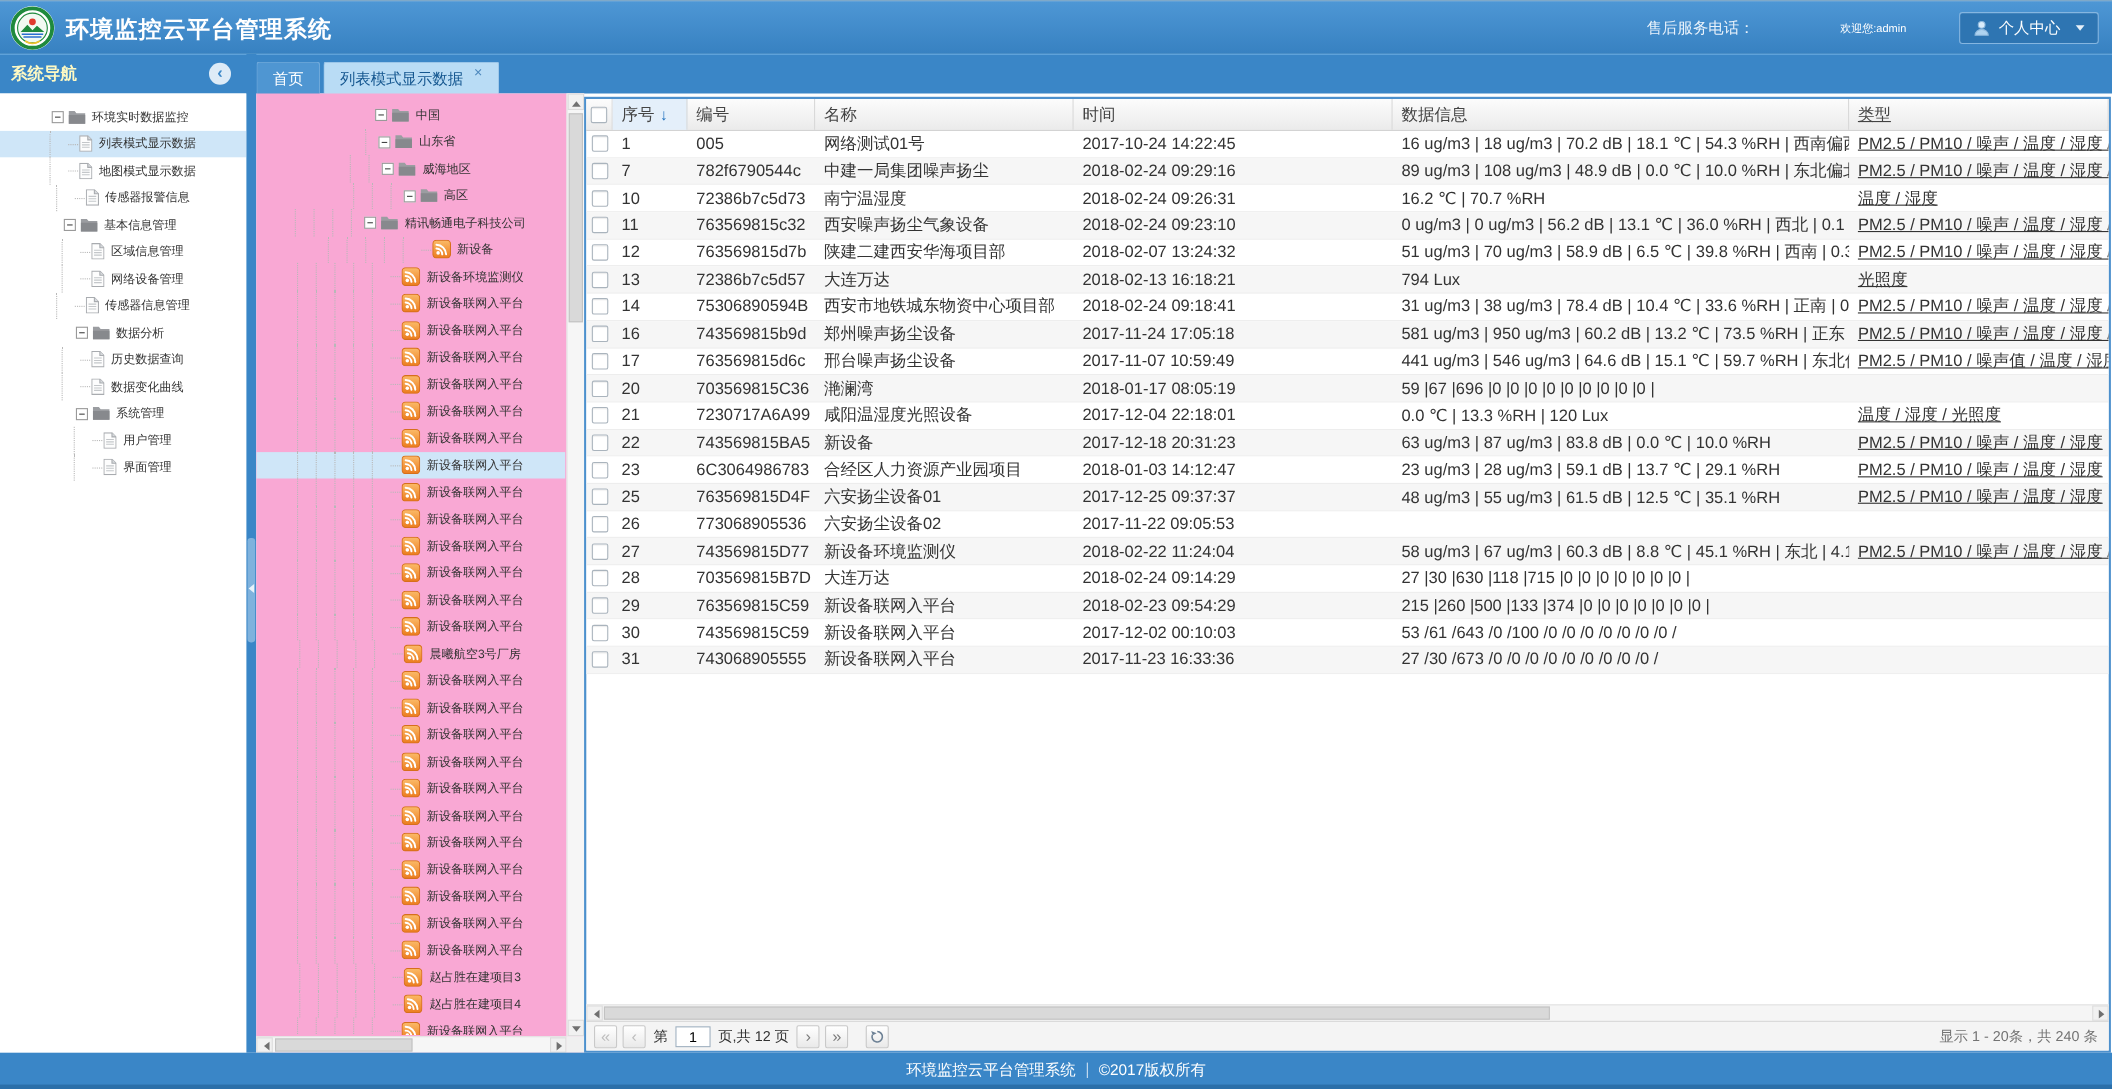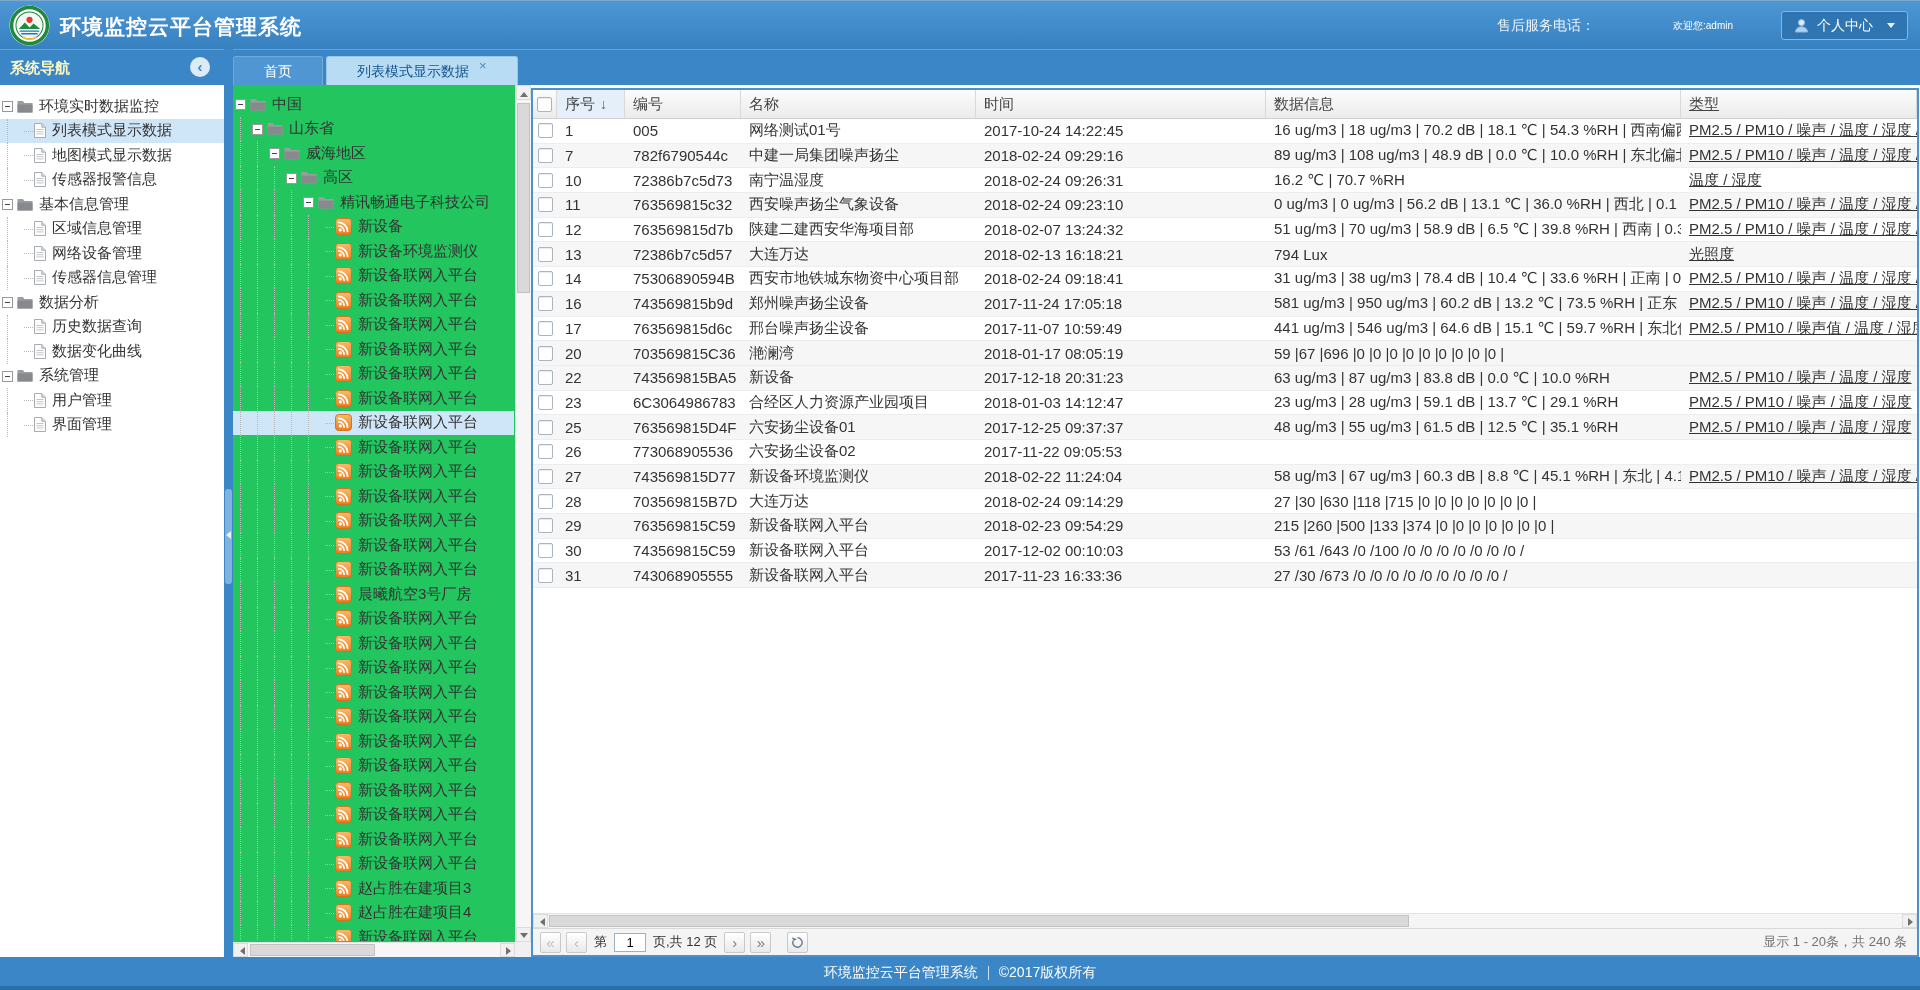--- a/index.html
+++ b/index.html
@@ -15,43 +15,43 @@
   .welcome{color:#fff;font-size:10px;margin-right:48px;}
   .profile-btn{display:flex;align-items:center;height:27px;padding:0 12px;background:#2e75b2;border:1px solid #85b6e0;border-radius:3px;color:#fff;font-size:14px;cursor:pointer;}
   .person-ic{display:flex;margin-right:8px;}
   .caret{width:0;height:0;border-left:4px solid transparent;border-right:4px solid transparent;border-top:5px solid #e8f1f9;margin-left:14px;}
 
   
   .band{position:absolute;left:0;top:49px;width:100%;height:36px;background:#3a86c7;border-top:1px solid #5ea2da;box-sizing:border-box;}
   .sidebar-title{position:absolute;left:10px;top:0;line-height:35px;color:#fef9c3;font-size:15px;font-weight:bold;}
   .collapse-btn{position:absolute;left:190px;top:7px;width:20px;height:20px;border-radius:50%;background:#ddebf7;color:#3b87c8;font-weight:bold;font-size:15px;text-align:center;line-height:19px;cursor:pointer;}
   .tabstrip{position:absolute;left:233px;top:6px;display:flex;gap:3px;height:30px;}
-  .tab{display:flex;align-items:center;padding:0 30px;background:#4f96d2;color:#fff;font-size:14px;border-radius:3px 3px 0 0;border:1px solid #6fa9da;border-bottom:none;cursor:pointer;box-sizing:border-box;}
+  .tab{display:flex;align-items:center;padding:0 14px;background:#4f96d2;color:#fff;font-size:14px;border-radius:3px 3px 0 0;border:1px solid #6fa9da;border-bottom:none;cursor:pointer;box-sizing:border-box;}
   .tab.active{background:#b9dcf5;color:#14568f;border-color:#9cc6e8;}
   .tab-close{margin-left:10px;margin-top:-12px;font-size:13px;line-height:13px;color:#4e89bd;cursor:pointer;}
 
   
   .sidebar{position:absolute;left:0;top:85px;width:224px;bottom:33px;background:#fff;overflow:hidden;padding-top:9px;box-sizing:border-box;}
   .splitter{position:absolute;left:224px;top:49px;width:9px;bottom:33px;background:#3a86c7;cursor:col-resize;}
   .splitter-handle{position:absolute;left:1px;top:440px;width:7px;height:95px;background:#7fb2dd;border-radius:3px;}
   .splitter-handle::after{content:"";position:absolute;left:1px;top:42px;width:0;height:0;border-top:4px solid transparent;border-bottom:4px solid transparent;border-right:5px solid #e8f3fb;}
 
   
-  .trow{display:flex;align-items:center;height:24.5px;font-size:15px;color:#333;white-space:nowrap;cursor:pointer;}
+  .trow{display:flex;align-items:center;height:24.5px;font-size:11px;color:#333;white-space:nowrap;cursor:pointer;justify-content:center;}
   .trow.selected{background:#cfe6f8;}
   .slot{flex:0 0 17px;height:24.5px;position:relative;}
   .vguide::before{content:"";position:absolute;left:7px;top:0;bottom:0;border-left:1px dotted #b8b8b8;}
   .hstub::before{content:"";position:absolute;left:7px;right:1px;top:12px;border-top:1px dotted #b8b8b8;}
   .expander{position:absolute;left:2px;top:7px;width:11px;height:11px;background:#fff;border:1px solid #999;box-sizing:border-box;}
   .expander::after{content:"";position:absolute;left:2px;top:4px;width:5px;height:1px;background:#444;}
   .ticon{margin-right:6px;display:flex;align-items:center;flex:0 0 auto;}
   .tlabel{padding-right:8px;}
 
   
-  .tree-panel{position:absolute;left:233px;top:85px;width:298px;bottom:33px;background:#22c55e;}
+  .tree-panel{position:absolute;left:233px;top:85px;width:298px;bottom:33px;background:#f9a8d4;}
   .tree-scroll{position:absolute;left:0;top:7px;right:17px;bottom:16px;overflow:hidden;}
   .tree-panel .trow.selected{margin-right:-0px;}
   .vscroll{position:absolute;right:0;top:0;bottom:15px;width:16px;background:#f6f6f6;border-left:1px solid #e3e3e3;box-sizing:border-box;}
   .hscroll{position:absolute;left:0;right:16px;bottom:0;height:15px;background:#f6f6f6;border-top:1px solid #e3e3e3;box-sizing:border-box;}
   .sb-corner{position:absolute;right:0;bottom:0;width:16px;height:15px;background:#f0f0f0;}
   .sb-btn{position:absolute;background:#f1f1f1;border:1px solid #dcdcdc;box-sizing:border-box;}
   .sb-btn.up{top:0;left:0;right:0;height:15px;}
   .sb-btn.down{bottom:0;left:0;right:0;height:15px;}
   .sb-btn.left{left:0;top:0;bottom:0;width:15px;}
   .sb-btn.right{right:0;top:0;bottom:0;width:15px;}
@@ -1065,20 +1065,31 @@
           <div class="cell c-cb">
             <span class="cb"></span>
           </div>
           <div class="cell c-seq">20</div>
           <div class="cell c-code">703569815C36</div>
           <div class="cell c-name">滟澜湾</div>
           <div class="cell c-time">2018-01-17 08:05:19</div>
           <div class="cell c-data">59 |67 |696 |0 |0 |0 |0 |0 |0 |0 |0 |0 |</div>
           <div class="cell c-type"></div>
         </div>
+        <div class="trow-t">
+          <div class="cell c-cb">
+            <span class="cb"></span>
+          </div>
+          <div class="cell c-seq">21</div>
+          <div class="cell c-code">7230717A6A99</div>
+          <div class="cell c-name">咸阳温湿度光照设备</div>
+          <div class="cell c-time">2017-12-04 22:18:01</div>
+          <div class="cell c-data">0.0 ℃ | 13.3 %RH | 120 Lux</div>
+          <div class="cell c-type">温度 / 湿度 / 光照度</div>
+        </div>
         <div class="trow-t even">
           <div class="cell c-cb">
             <span class="cb"></span>
           </div>
           <div class="cell c-seq">22</div>
           <div class="cell c-code">743569815BA5</div>
           <div class="cell c-name">新设备</div>
           <div class="cell c-time">2017-12-18 20:31:23</div>
           <div class="cell c-data">63 ug/m3 | 87 ug/m3 | 83.8 dB | 0.0 ℃ | 10.0 %RH</div>
           <div class="cell c-type">PM2.5 / PM10 / 噪声 / 温度 / 湿度</div>

